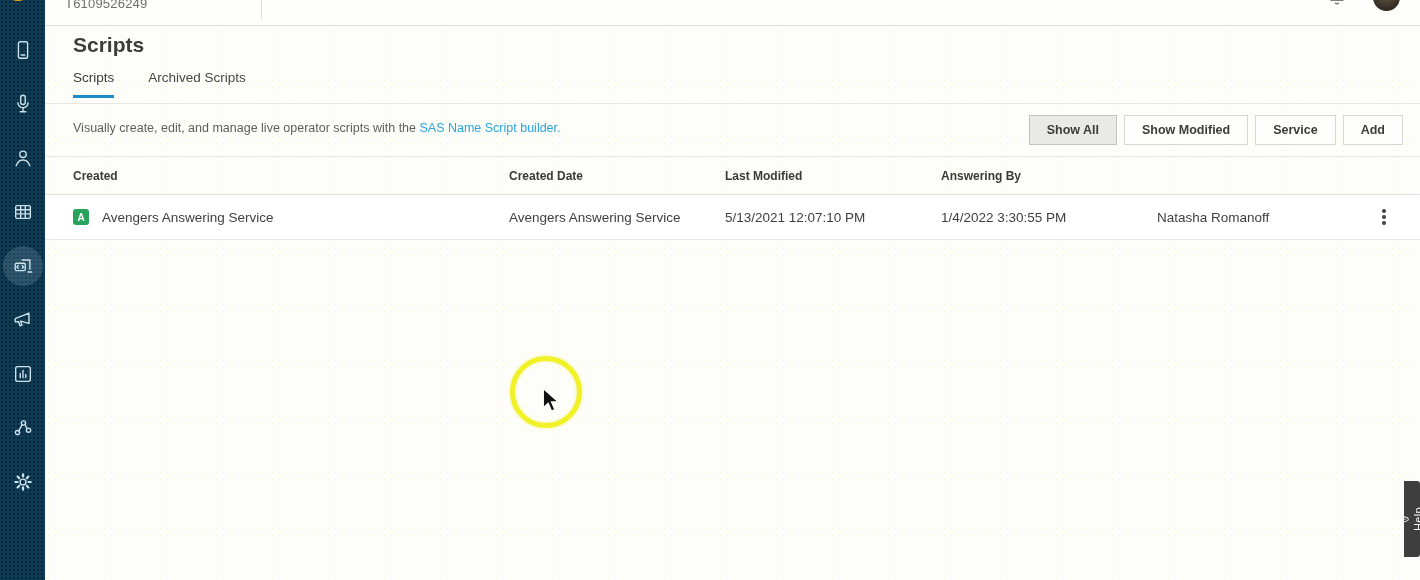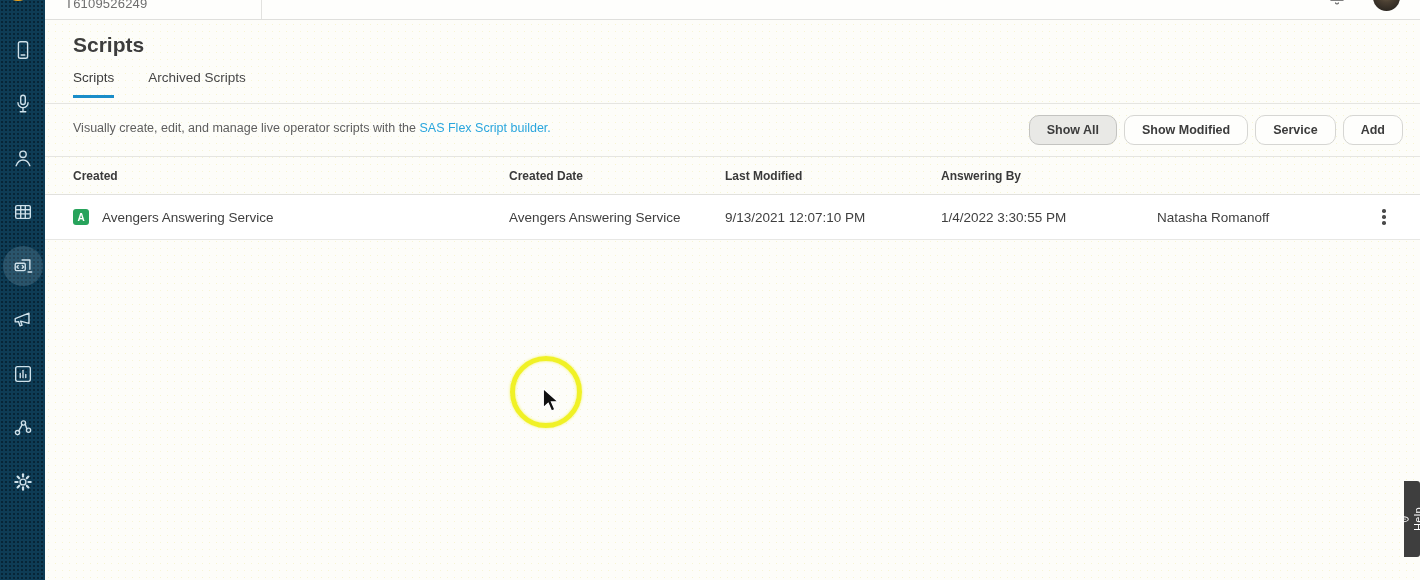--- a/index.html
+++ b/index.html
@@ -35,42 +35,42 @@
   .side-item svg { position:relative; stroke:#cfe1ea; fill:none; stroke-width:1.5; stroke-linecap:round; stroke-linejoin:round; }
 
   
   .content {
     position:absolute; left:45px; top:0; right:0; bottom:0;
     background-image:radial-gradient(circle, rgba(238,232,150,.38) .8px, transparent .9px);
     background-size:7px 7px;
   }
 
   
-  .topbar { position:absolute; left:0; top:0; right:0; height:20px; border-bottom:1px solid #dfdfdc; overflow:hidden; background:#fefefc; }
+  .topbar { position:absolute; left:0; top:0; right:0; height:26px; border-bottom:1px solid #dfdfdc; overflow:hidden; background:#fefefc; }
   .account-number { position:absolute; left:20px; top:-4px; font-size:13px; color:#6e6e6e; letter-spacing:.2px; }
   .topbar-divider { position:absolute; left:216px; top:0; width:1px; height:20px; background:#e2e2df; }
   .bell-wrap { position:absolute; right:74px; top:-12px; width:18px; height:20px; }
   .avatar { position:absolute; right:20px; top:-16px; width:27px; height:27px; border-radius:50%;
     background:radial-gradient(circle at 50% 35%, #7a6a50 0%, #4a3f32 40%, #1d1b18 100%); }
 
   
   .page-title { position:absolute; left:28px; top:33px; font-size:21px; color:#3d3d3d; }
   .tabs { position:absolute; left:28px; top:70px; display:flex; gap:34px; }
   .tab { font-size:13.5px; font-weight:500; color:#474747; padding-bottom:10px; cursor:pointer; }
   .tab.active { border-bottom:3px solid #1a8dc9; color:#3c3c3c; }
   .tabs-border { position:absolute; left:0; right:0; top:103px; height:1px; background:#e5e5e1; }
 
   
   .toolbar { position:absolute; left:0; right:0; top:104px; height:53px; border-bottom:1px solid #e5e5e1; }
   .toolbar-desc { position:absolute; left:28px; top:17px; font-size:12.5px; color:#5e5e5e; }
   .toolbar-desc a { color:#2aa6dd; text-decoration:none; cursor:pointer; }
   .toolbar-buttons { position:absolute; right:17px; top:11px; display:flex; gap:7px; }
   .btn {
     height:30px; padding:0 17px; font-size:12.5px; font-weight:600; color:#3c3c3c;
-    background:#fefefc; border:1px solid #d6d6d3; border-radius:10px;
+    background:#fefefc; border:1px solid #d6d6d3; border-radius:0;
     display:flex; align-items:center; cursor:pointer; white-space:nowrap;
   }
   .btn.selected { background:#e9e9e6; border:1px solid #c3c3c0; }
 
   
   .thead, .trow {
     position:absolute; left:0; right:0;
     display:grid; grid-template-columns:436px 216px 216px 216px 1fr 48px;
     align-items:center; padding:0 12px 0 28px;
   }
@@ -210,21 +210,21 @@
 
   <h1 class="page-title">Scripts</h1>
 
   <div class="tabs">
     <span class="tab active">Scripts</span>
     <span class="tab">Archived Scripts</span>
   </div>
   <div class="tabs-border"></div>
 
   <div class="toolbar">
-    <div class="toolbar-desc"><span>Visually create, edit, and manage live operator scripts with the </span><a>SAS Flex Script builder.</a></div>
+    <div class="toolbar-desc"><span>Visually create, edit, and manage live operator scripts with the </span><a>SAS Name Script builder.</a></div>
     <div class="toolbar-buttons">
       <button class="btn selected">Show All</button>
       <button class="btn">Show Modified</button>
       <button class="btn">Service</button>
       <button class="btn">Add</button>
     </div>
   </div>
 
   <div class="thead">
     <span class="th">Created</span>
@@ -233,21 +233,21 @@
     <span class="th">Answering By</span>
     <span class="th"></span>
   </div>
 
   <div class="trow">
     <span class="td name-cell">
       <span class="badge">A</span>
       <span>Avengers Answering Service</span>
     </span>
     <span class="td">Avengers Answering Service</span>
-    <span class="td">9/13/2021 12:07:10 PM</span>
+    <span class="td">5/13/2021 12:07:10 PM</span>
     <span class="td">1/4/2022 3:30:55 PM</span>
     <span class="td">Natasha Romanoff</span>
     <span class="kebab">
         <i></i>
         <i></i>
         <i></i>
       </span>
   </div>
 
 </div>

